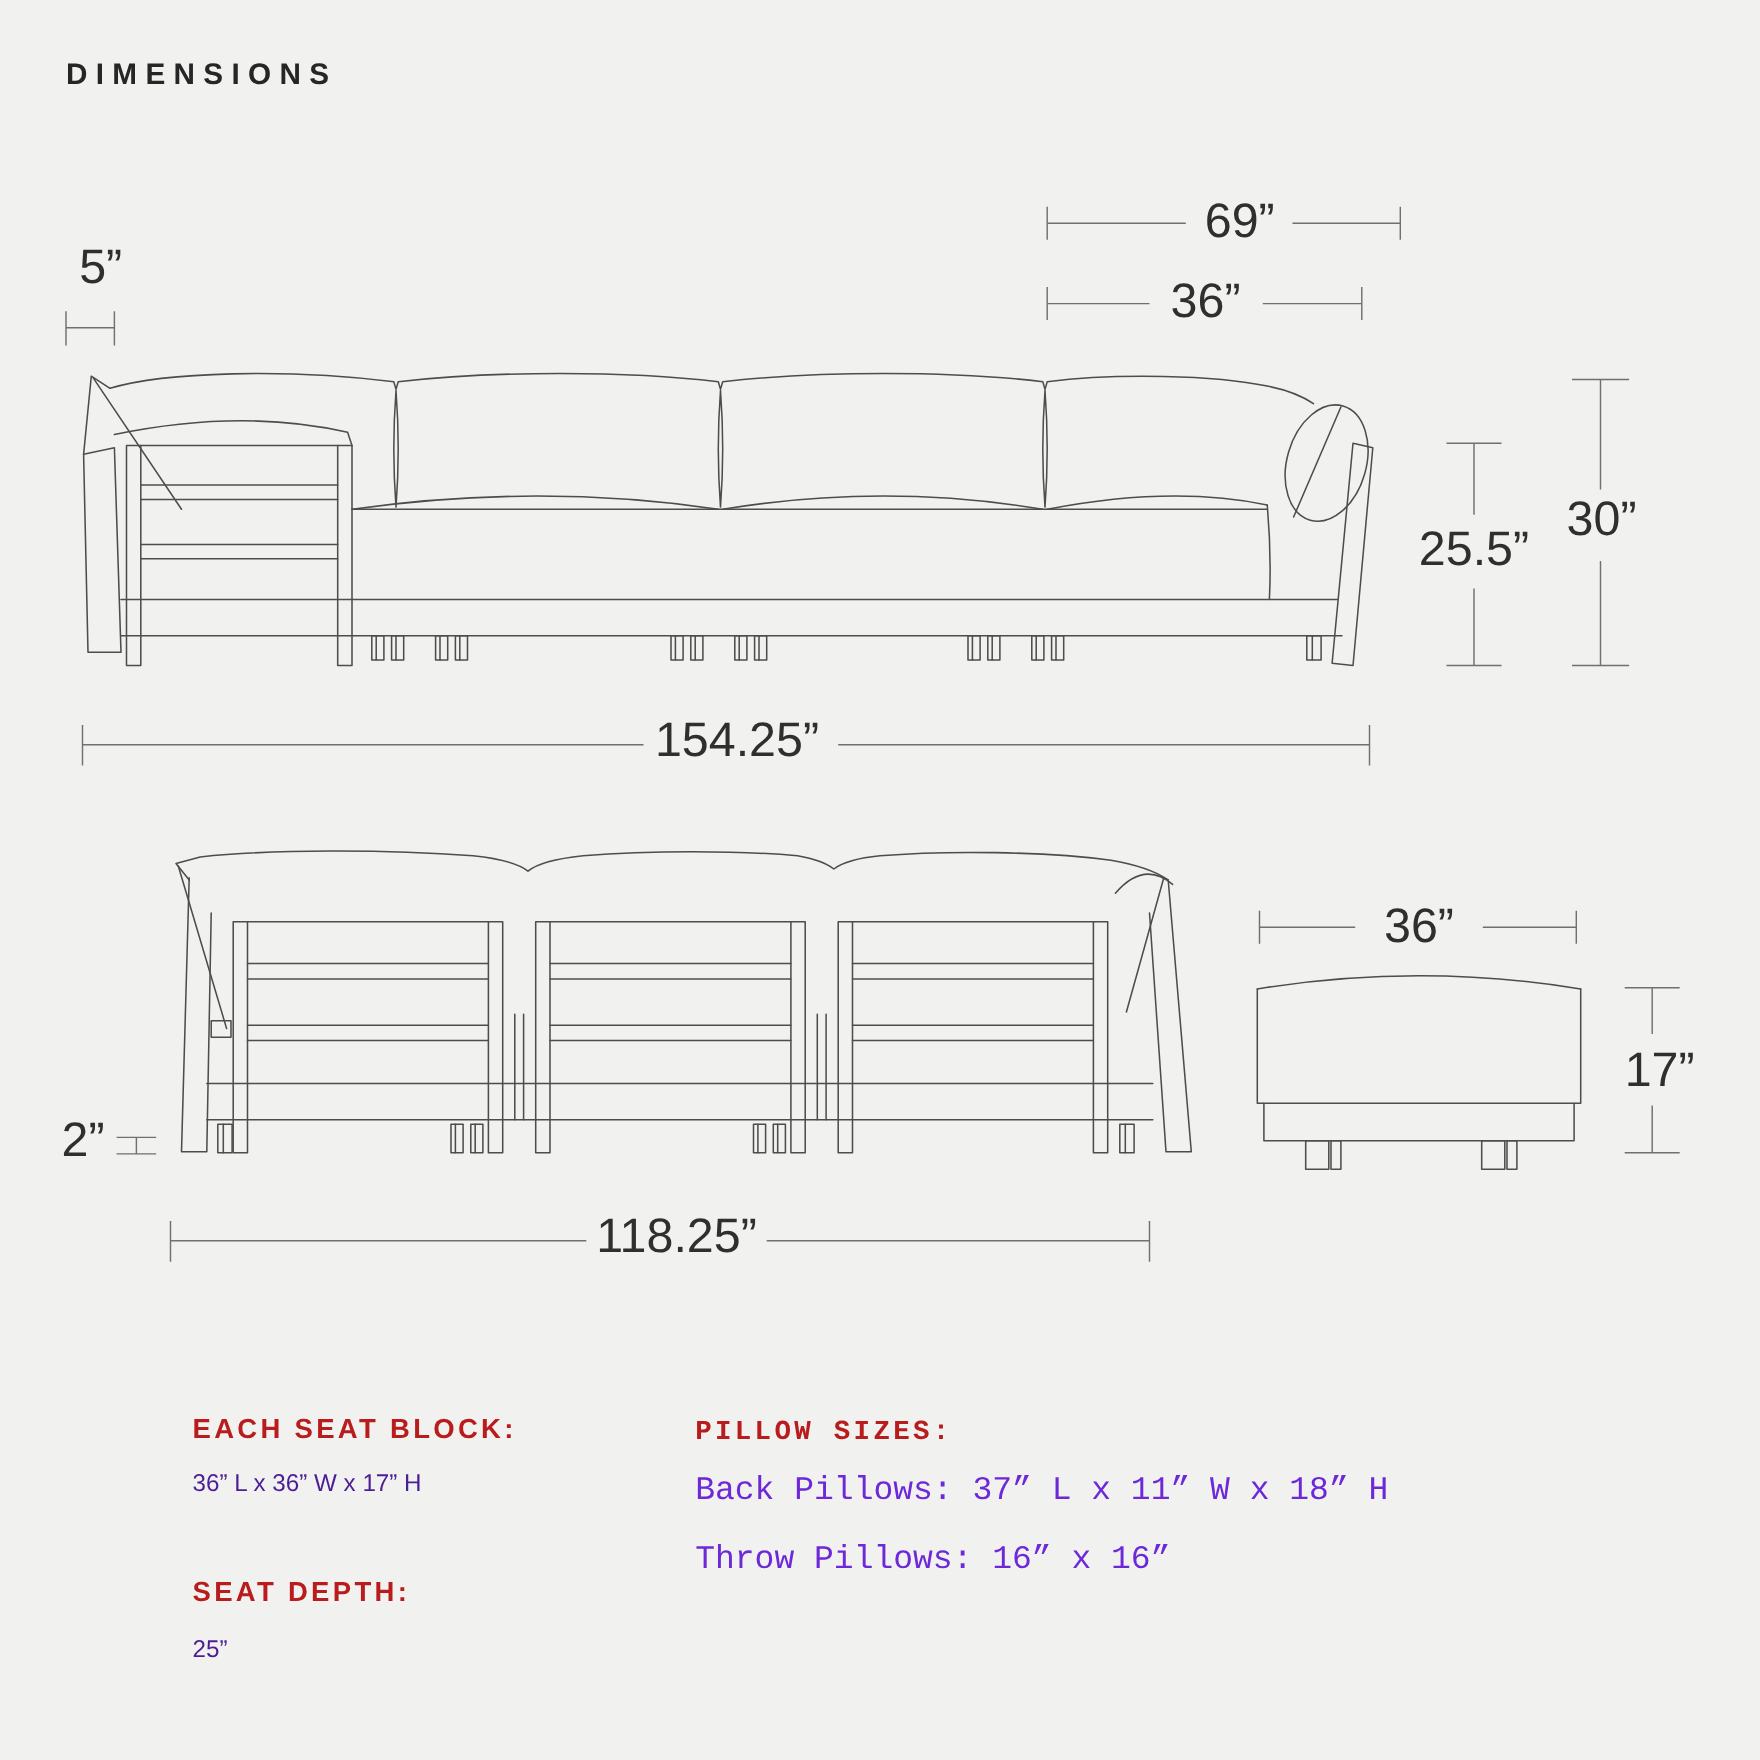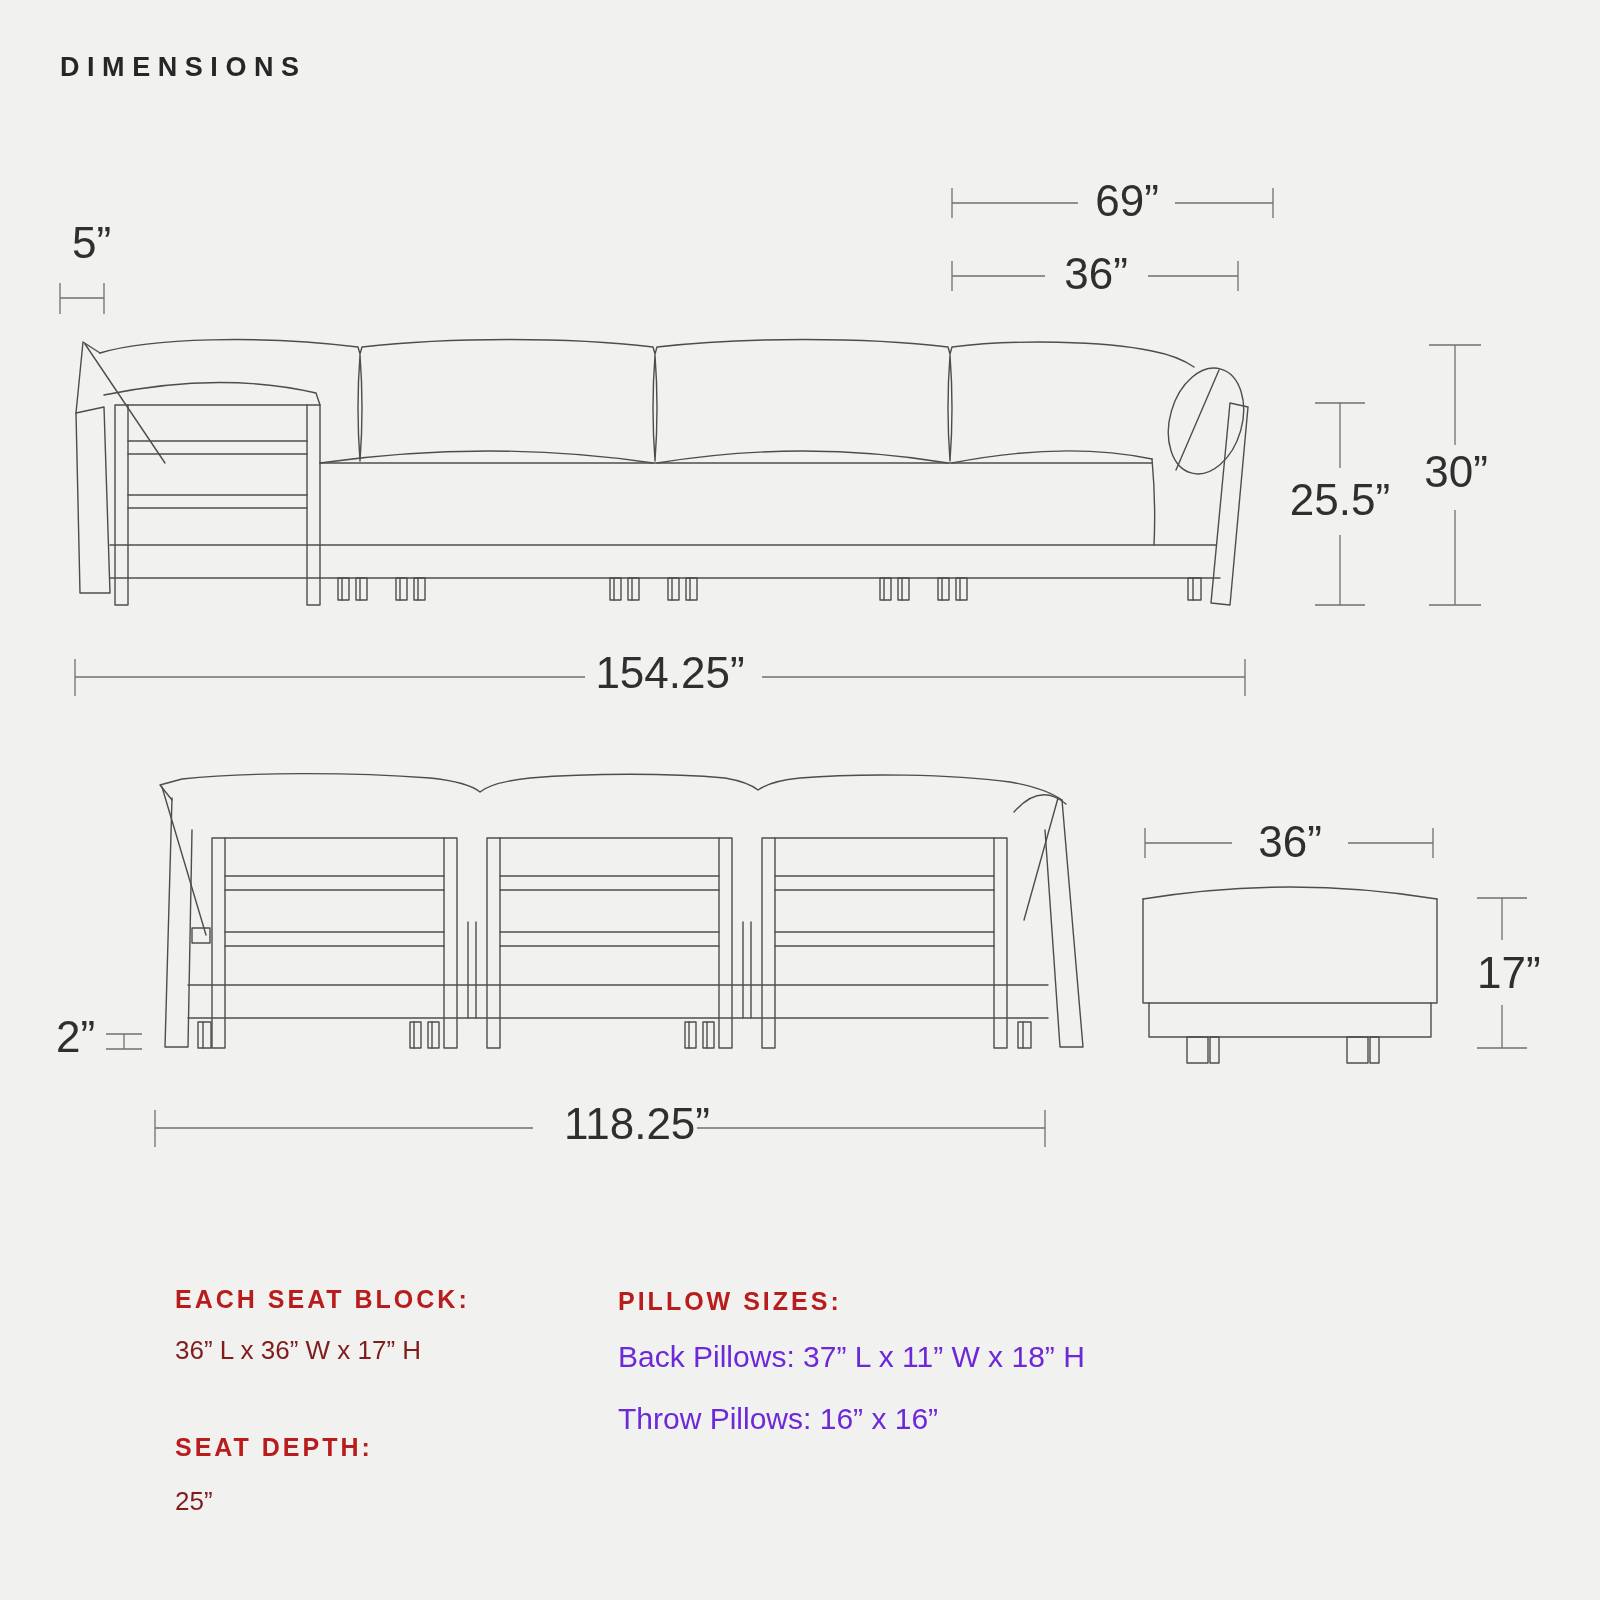--- a/index.html
+++ b/index.html
@@ -15,21 +15,21 @@
   }
   .dim-label{
     font-size:44px;font-weight:400;color:#2f2f2f;white-space:nowrap;
     transform:translateX(-50%);
   }
   .dim-label.left-anchor{transform:none;}
   .spec-heading{
     font-size:25px;font-weight:700;letter-spacing:.12em;color:#b91c1c;white-space:nowrap;
   }
   .spec-value{
-    font-size:26px;font-weight:400;color:#7f1d1d;white-space:nowrap;
+    font-size:22px;font-weight:400;color:#4c1d95;white-space:nowrap;
   }
   .pillow-item{
     font-size:30px;font-weight:400;color:#6d28d9;white-space:nowrap;
     margin-bottom:31px;line-height:31px;
   }
   svg{display:block;}
 </style>
 </head>
 <body>
 
@@ -186,35 +186,35 @@
 <div class="abs dim-label" style="left:1096px;top:249px;">36”</div>
 
 <div class="abs dim-label" style="left:1340px;top:475px;">25.5”</div>
 
 <div class="abs dim-label" style="left:1456px;top:447px;">30”</div>
 
 <div class="abs dim-label" style="left:670px;top:648px;">154.25”</div>
 
 <div class="abs dim-label left-anchor" style="left:56px;top:1012px;">2”</div>
 
-<div class="abs dim-label" style="left:637px;top:1099px;">118.25”</div>
+<div class="abs dim-label" style="left:615px;top:1099px;">118.25”</div>
 
 <div class="abs dim-label" style="left:1290px;top:817px;">36”</div>
 
 <div class="abs dim-label left-anchor" style="left:1477px;top:948px;">17”</div>
 
 <div class="abs" style="left:175px;top:1285px;">
   <div class="spec-heading">EACH SEAT BLOCK:</div>
   <div class="spec-value" style="margin-top:21px;">36” L x 36” W x 17” H</div>
 </div>
 
 <div class="abs" style="left:175px;top:1433px;">
   <div class="spec-heading">SEAT DEPTH:</div>
   <div class="spec-value" style="margin-top:24px;">25”</div>
 </div>
 
-<div class="abs" style="left:618px;top:1287px;">
+<div class="abs" style="left:632px;top:1287px;font-family:Liberation Mono, monospace;">
   <div class="spec-heading">PILLOW SIZES:</div>
   <div style="margin-top:25px;">
     <div class="pillow-item">Back Pillows: 37” L x 11” W x 18” H</div>
     <div class="pillow-item">Throw Pillows: 16” x 16”</div>
   </div>
 </div>
 
 </body></html>

